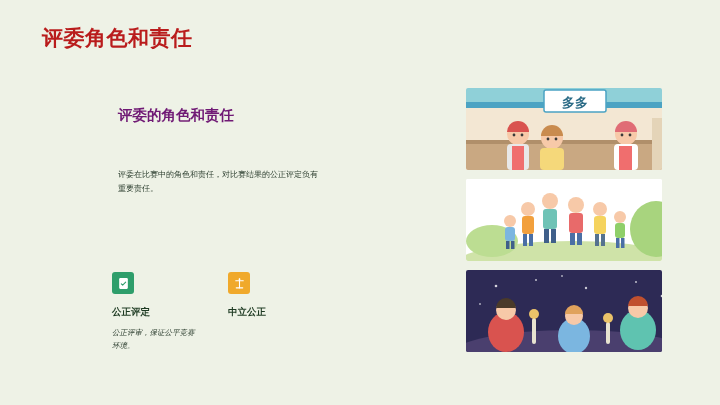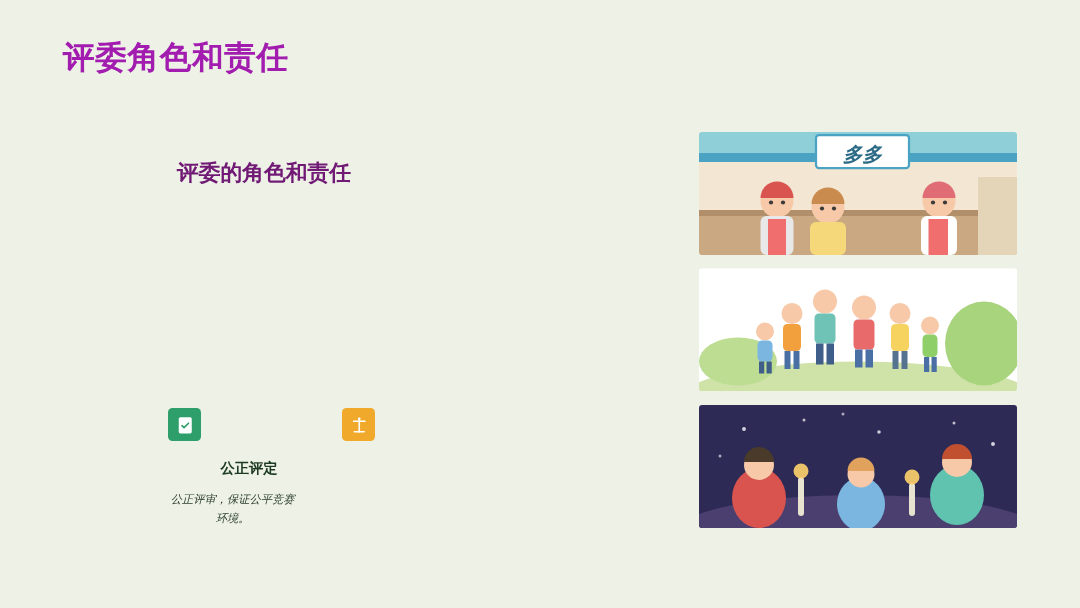--- a/index.html
+++ b/index.html
@@ -18,21 +18,21 @@
     position: absolute;
     inset: 0;
     background: #eef2e6;
   }
   .slide-title {
     position: absolute;
     left: 42px;
     top: 24px;
     font-size: 21px;
     font-weight: bold;
-    color: #a21caf;
+    color: #b91c1c;
     letter-spacing: 0.5px;
   }
   .content-heading {
     position: absolute;
     left: 118px;
     top: 106px;
     font-size: 14.5px;
     font-weight: bold;
     color: #701a75;
   }
@@ -45,21 +45,20 @@
     line-height: 1.75;
     color: #2c3e2f;
   }
   .features {
     position: absolute;
     left: 112px;
     top: 272px;
     width: 330px;
     display: flex;
     gap: 4px;
-    text-align: center;
   }
   .feature {
     width: 108px;
     padding-right: 4px;
   }
   .feature-icon {
     width: 22px;
     height: 22px;
     border-radius: 3px;
     display: flex;
@@ -81,40 +80,40 @@
     width: 86px;
     font-style: italic;
   }
   .images {
     position: absolute;
     left: 466px;
     top: 88px;
     width: 212px;
   }
   .img-card {
-    width: 212px;
+    width: 196px;
     height: 82px;
     margin-bottom: 9px;
     border-radius: 2px;
     overflow: hidden;
     position: relative;
     background: #fff;
-    font-style: italic;
   }
   .img-card svg { display: block; }
 </style>
 </head>
 <body>
 
 <div class="slide">
 
   <div class="slide-title">评委角色和责任</div>
 
   <div class="content-heading">评委的角色和责任</div>
 
+  <div class="content-body">评委在比赛中的角色和责任，对比赛结果的公正评定负有重要责任。</div>
 
   <div class="features">
 
     <div class="feature">
       <div class="feature-icon" style="background:#2e9e6b;">
         <svg width="13" height="13" viewBox="0 0 24 24">
           <rect x="4" y="2" width="16" height="20" rx="2" fill="#ffffff"></rect>
           <path d="M8 12.5l2.5 2.5L16 9.5" stroke="#2e9e6b" stroke-width="2" fill="none" stroke-linecap="round" stroke-linejoin="round"></path>
         </svg>
       </div>
@@ -125,20 +124,21 @@
 
     <div class="feature">
       <div class="feature-icon" style="background:#f0a92b;">
         <svg width="13" height="13" viewBox="0 0 24 24">
           <rect x="11" y="3" width="2" height="18" fill="#ffffff"></rect>
           <rect x="5" y="19" width="14" height="2" rx="1" fill="#ffffff"></rect>
           <rect x="4" y="6" width="16" height="2" rx="1" fill="#ffffff"></rect>
           <circle cx="12" cy="4" r="1.6" fill="#ffffff"></circle>
         </svg>
       </div>
+      <div class="feature-title">中立公正</div>
     </div>
 
   </div>
 
   <div class="images">
 
     <div class="img-card">
       <svg width="212" height="82" viewBox="0 0 212 82">
         <rect width="212" height="82" fill="#f3e7d3"></rect>
         <rect x="0" y="0" width="212" height="14" fill="#8fd0d8"></rect>

